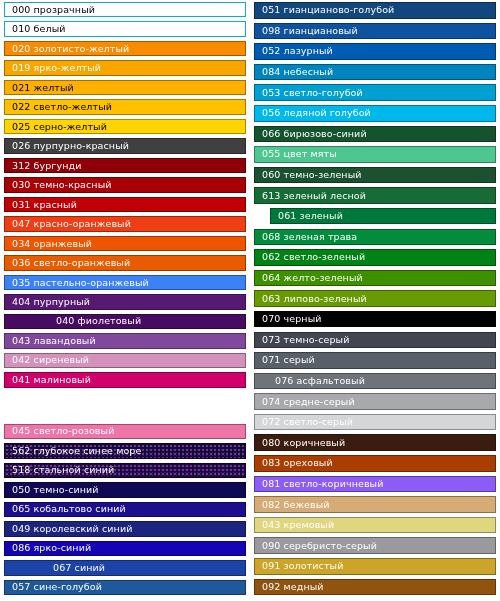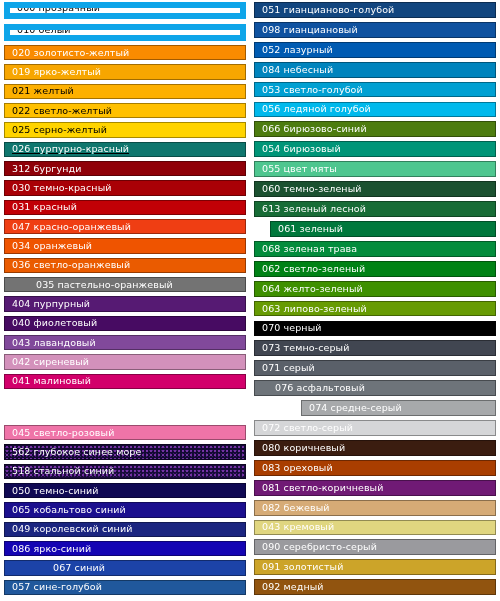--- a/index.html
+++ b/index.html
@@ -34,22 +34,21 @@
     position: relative;
     height: 19px;
     margin-bottom: 4.05px;
     box-sizing: border-box;
     border: 1px solid rgba(0,0,0,0.35);
     display: flex;
     align-items: center;
     overflow: hidden;
   }
   .swatch-row.outline {
-    border: 6px solid #0ea5e9;
-    align-items: flex-end;
+    border: 1px solid #0ea5e9;
   }
   .swatch-label {
     position: relative;
     z-index: 2;
     font-size: 9.5px;
     line-height: 10px;
     letter-spacing: 0.1px;
     padding-left: 7px;
     white-space: nowrap;
     font-weight: normal;
@@ -86,48 +85,48 @@
       </div>
       <div class="swatch-row" style="background: rgb(253, 176, 0);">
         <span class="swatch-label" style="color: rgb(0, 0, 0);">021 желтый</span>
       </div>
       <div class="swatch-row" style="background: rgb(255, 192, 0);">
         <span class="swatch-label" style="color: rgb(0, 0, 0);">022 светло-желтый</span>
       </div>
       <div class="swatch-row" style="background: rgb(255, 212, 0);">
         <span class="swatch-label" style="color: rgb(0, 0, 0);">025 серно-желтый</span>
       </div>
-      <div class="swatch-row" style="background: #0f766e; text-decoration: underline;">
+      <div class="swatch-row" style="background: #404040;">
         <span class="swatch-label" style="color: rgb(255, 255, 255);">026 пурпурно-красный</span>
       </div>
       <div class="swatch-row" style="background: rgb(143, 0, 8);">
         <span class="swatch-label" style="color: rgb(255, 255, 255);">312 бургунди</span>
       </div>
       <div class="swatch-row" style="background: rgb(169, 0, 6);">
         <span class="swatch-label" style="color: rgb(255, 255, 255);">030 темно-красный</span>
       </div>
       <div class="swatch-row" style="background: rgb(193, 0, 6);">
         <span class="swatch-label" style="color: rgb(255, 255, 255);">031 красный</span>
       </div>
       <div class="swatch-row" style="background: rgb(239, 62, 19);">
         <span class="swatch-label" style="color: rgb(255, 255, 255);">047 красно-оранжевый</span>
       </div>
       <div class="swatch-row" style="background: rgb(239, 84, 0);">
         <span class="swatch-label" style="color: rgb(255, 255, 255);">034 оранжевый</span>
       </div>
       <div class="swatch-row" style="background: rgb(234, 91, 0);">
         <span class="swatch-label" style="color: rgb(255, 255, 255);">036 светло-оранжевый</span>
       </div>
-      <div class="swatch-row" style="background: #737373; padding-left: 24px;">
+      <div class="swatch-row" style="background: #3b82f6;">
         <span class="swatch-label" style="color: rgb(255, 255, 255);">035 пастельно-оранжевый</span>
       </div>
       <div class="swatch-row" style="background: rgb(86, 26, 115);">
         <span class="swatch-label" style="color: rgb(255, 255, 255);">404 пурпурный</span>
       </div>
-      <div class="swatch-row" style="background: rgb(71, 11, 98);">
+      <div class="swatch-row" style="background: rgb(71, 11, 98); padding-left: 44px;">
         <span class="swatch-label" style="color: rgb(255, 255, 255);">040 фиолетовый</span>
       </div>
       <div class="swatch-row" style="background: rgb(129, 73, 155);">
         <span class="swatch-label" style="color: rgb(255, 255, 255);">043 лавандовый</span>
       </div>
       <div class="swatch-row" style="background: rgb(211, 145, 187);">
         <span class="swatch-label" style="color: rgb(255, 255, 255);">042 сиреневый</span>
       </div>
       <div class="swatch-row" style="background: rgb(210, 0, 107);">
         <span class="swatch-label" style="color: rgb(255, 255, 255);">041 малиновый</span>
@@ -172,25 +171,22 @@
       </div>
       <div class="swatch-row" style="background: rgb(0, 132, 189);">
         <span class="swatch-label" style="color: rgb(255, 255, 255);">084 небесный</span>
       </div>
       <div class="swatch-row" style="background: rgb(0, 160, 210);">
         <span class="swatch-label" style="color: rgb(255, 255, 255);">053 светло-голубой</span>
       </div>
       <div class="swatch-row" style="background: rgb(0, 185, 236);">
         <span class="swatch-label" style="color: rgb(255, 255, 255);">056 ледяной голубой</span>
       </div>
-      <div class="swatch-row" style="background: #4d7c0f;">
+      <div class="swatch-row" style="background: #14532d;">
         <span class="swatch-label" style="color: rgb(255, 255, 255);">066 бирюзово-синий</span>
-      </div>
-      <div class="swatch-row" style="background: rgb(0, 149, 120);">
-        <span class="swatch-label" style="color: rgb(255, 255, 255);">054 бирюзовый</span>
       </div>
       <div class="swatch-row" style="background: rgb(78, 198, 143);">
         <span class="swatch-label" style="color: rgb(255, 255, 255);">055 цвет мяты</span>
       </div>
       <div class="swatch-row" style="background: rgb(27, 81, 48);">
         <span class="swatch-label" style="color: rgb(255, 255, 255);">060 темно-зеленый</span>
       </div>
       <div class="swatch-row" style="background: rgb(23, 108, 54);">
         <span class="swatch-label" style="color: rgb(255, 255, 255);">613 зеленый лесной</span>
       </div>
@@ -214,33 +210,33 @@
       </div>
       <div class="swatch-row" style="background: rgb(65, 70, 81);">
         <span class="swatch-label" style="color: rgb(255, 255, 255);">073 темно-серый</span>
       </div>
       <div class="swatch-row" style="background: rgb(90, 96, 105);">
         <span class="swatch-label" style="color: rgb(255, 255, 255);">071 серый</span>
       </div>
       <div class="swatch-row" style="background: rgb(110, 116, 122);">
         <span class="swatch-label" style="color: rgb(255, 255, 255); padding-left: 20px;">076 асфальтовый</span>
       </div>
-      <div class="swatch-row" style="background: rgb(167, 169, 171); margin-left: 47px;">
+      <div class="swatch-row" style="background: rgb(167, 169, 171);">
         <span class="swatch-label" style="color: rgb(255, 255, 255);">074 средне-серый</span>
       </div>
       <div class="swatch-row" style="background: rgb(213, 214, 216);">
         <span class="swatch-label" style="color: rgb(255, 255, 255);">072 светло-серый</span>
       </div>
       <div class="swatch-row" style="background: rgb(59, 29, 16);">
         <span class="swatch-label" style="color: rgb(255, 255, 255);">080 коричневый</span>
       </div>
       <div class="swatch-row" style="background: rgb(169, 62, 0);">
         <span class="swatch-label" style="color: rgb(255, 255, 255);">083 ореховый</span>
       </div>
-      <div class="swatch-row" style="background: #701a75;">
+      <div class="swatch-row" style="background: #8b5cf6;">
         <span class="swatch-label" style="color: rgb(255, 255, 255);">081 светло-коричневый</span>
       </div>
       <div class="swatch-row" style="background: rgb(214, 171, 118);">
         <span class="swatch-label" style="color: rgb(255, 255, 255);">082 бежевый</span>
       </div>
       <div class="swatch-row" style="background: rgb(224, 214, 128);">
         <span class="swatch-label" style="color: rgb(255, 255, 255);">043 кремовый</span>
       </div>
       <div class="swatch-row" style="background: rgb(154, 154, 158);">
         <span class="swatch-label" style="color: rgb(255, 255, 255);">090 серебристо-серый</span>

